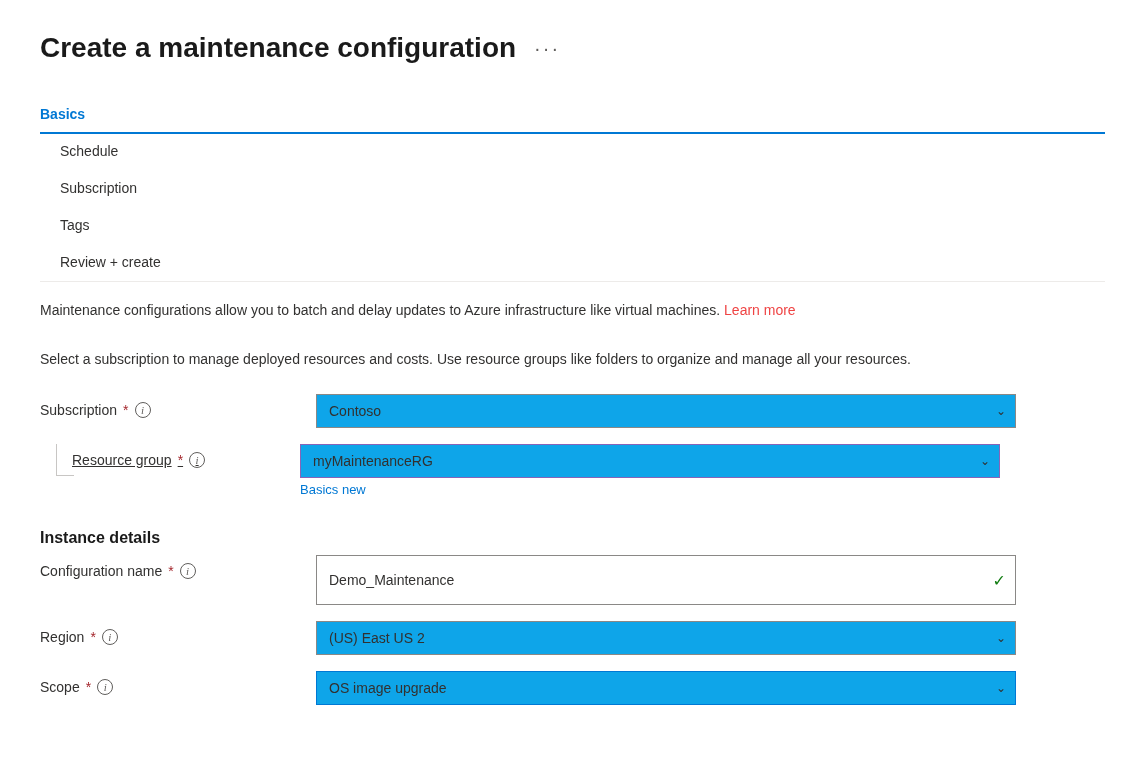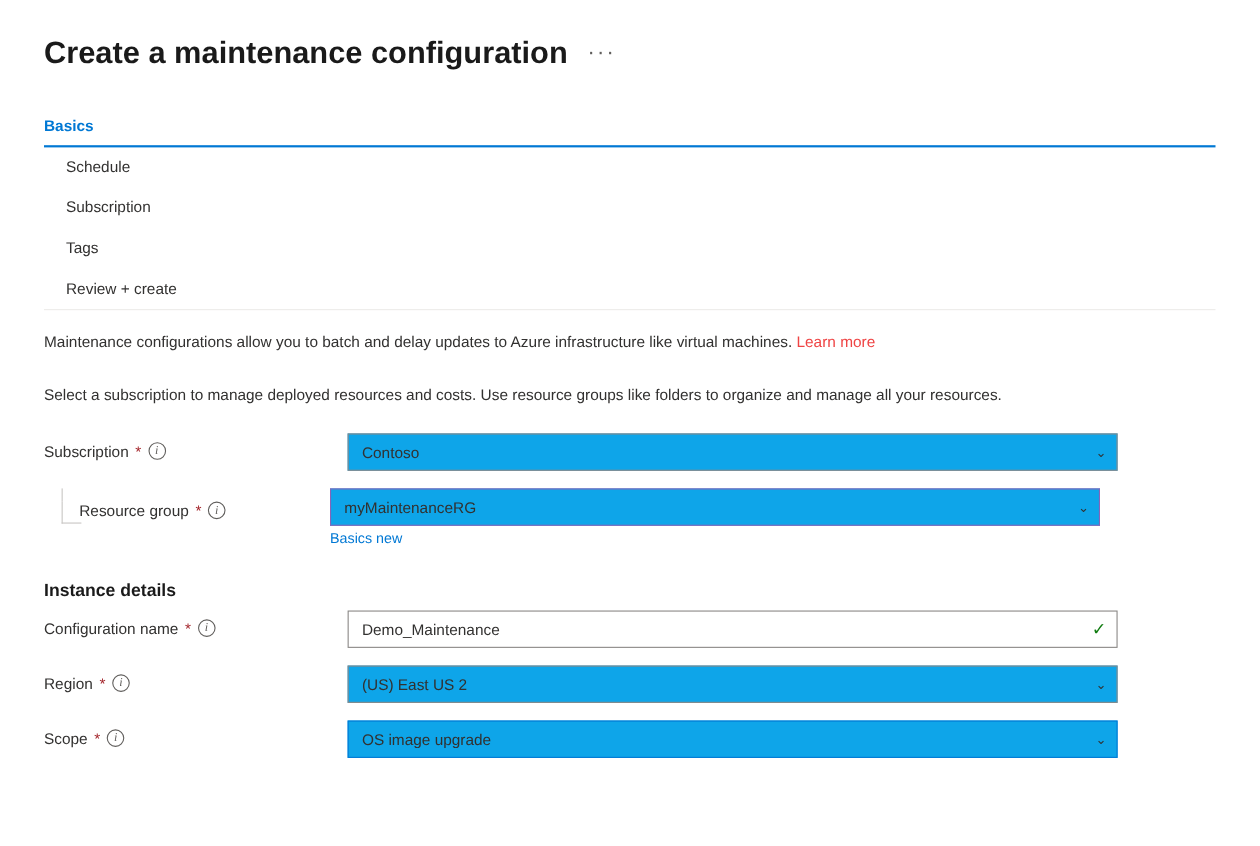--- a/index.html
+++ b/index.html
@@ -185,21 +185,21 @@
       width: 100%;
     }
 
     .text-input {
       width: 100%;
       padding: 6px 36px 6px 12px;
       border: 1px solid #8a8886;
       background: #ffffff;
       font-size: 14px;
       color: #323130;
-      height: 34px;
+      height: 50px;
       outline: none;
     }
 
     .check-icon {
       position: absolute;
       right: 10px;
       top: 50%;
       transform: translateY(-50%);
       color: #107c10;
       font-size: 16px;
@@ -249,21 +249,21 @@
       <div class="select-wrapper">
         <select>
           <option>Contoso</option>
         </select>
         <span class="chevron-icon">⌄</span>
       </div>
     </div>
   </div>
 
   <div style="display:flex; align-items:flex-start; margin-bottom:4px;">
-    <div style="width:260px; min-width:260px; display:flex; align-items:center; flex-shrink:0; padding-top:0;">
+    <div style="width:260px; min-width:260px; display:flex; align-items:flex-start; flex-shrink:0; padding-top:0;text-decoration:underline;">
       <div style="display:flex; flex-direction:column; align-items:flex-start; width:24px; margin-left:8px;">
         <div style="width:1px; height:12px; background:#c8c6c4; margin-left:8px;"></div>
         <div style="width:18px; height:20px; border-left:1px solid #c8c6c4; border-bottom:1px solid #c8c6c4; margin-left:8px;"></div>
       </div>
       <div style="display:flex; align-items:center; gap:6px; padding-top:8px;">
         <span class="form-label">Resource group</span>
         <span class="required-star">*</span>
         <span class="info-icon">i</span>
       </div>
     </div>

